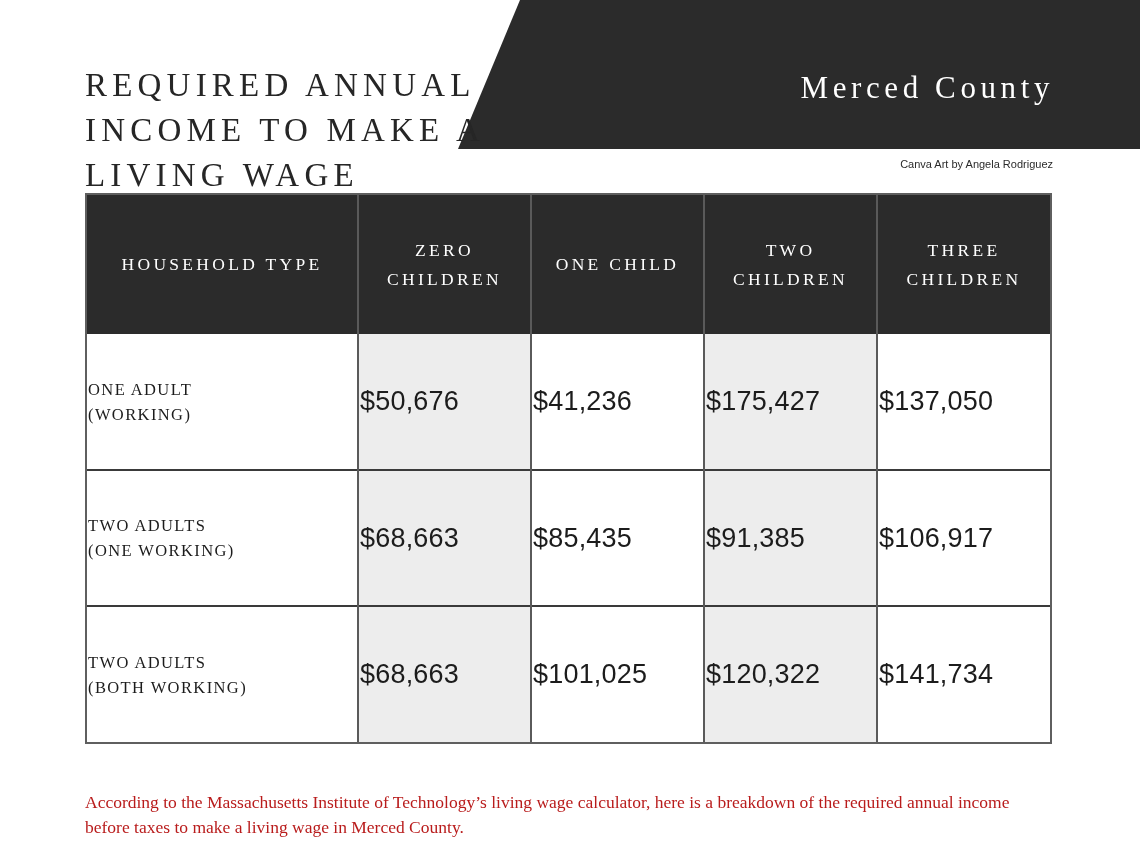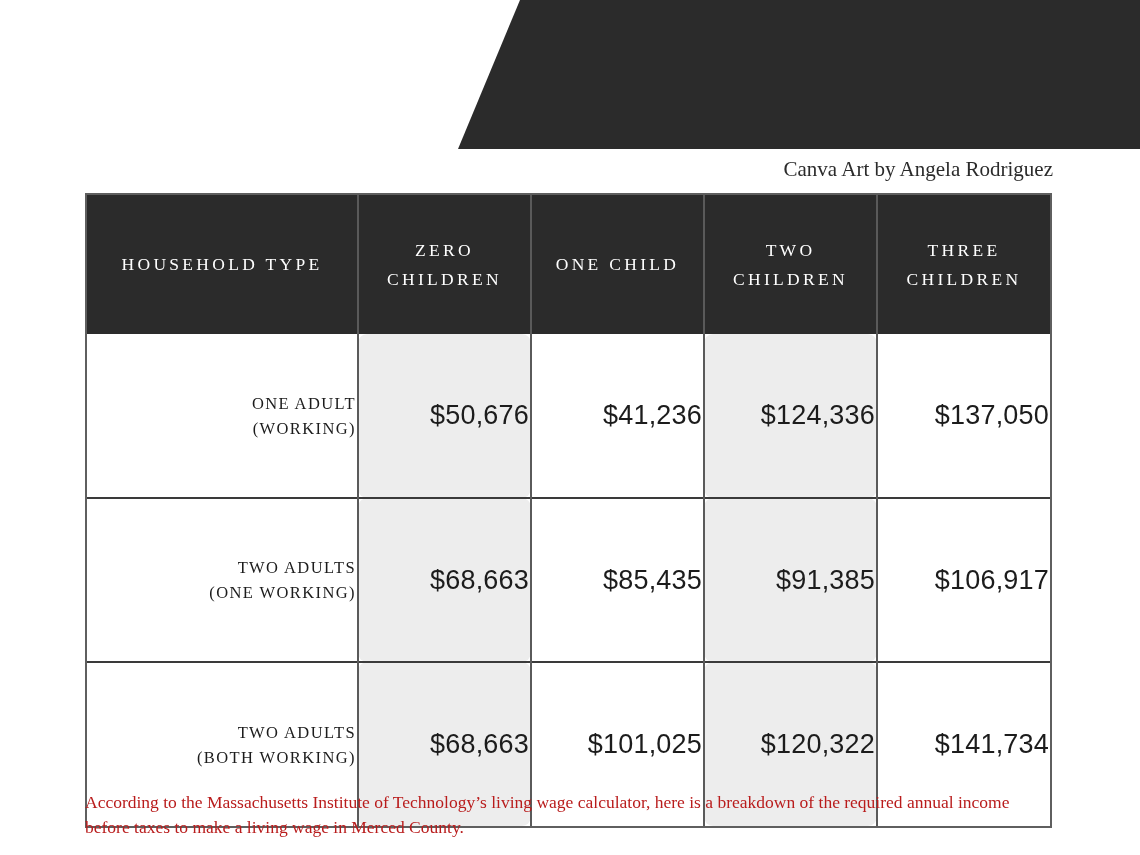--- a/index.html
+++ b/index.html
@@ -54,22 +54,22 @@
     font-weight: 400;
     letter-spacing: 5.2px;
     line-height: 45px;
     text-transform: uppercase;
   }
   .byline {
     position: absolute;
     top: 159px;
     right: 87px;
     color: #2b2b2b;
-    font-family: Liberation Serif, serif;
-    font-size: 21px;
+    font-family: Liberation Sans, sans-serif;
+    font-size: 11px;
     line-height: 1;
     white-space: nowrap;
   }
 
   
   .table-wrap {
     position: absolute;
     left: 85px;
     top: 193px;
     width: 967px;
@@ -97,28 +97,27 @@
     vertical-align: middle;
     text-align: center;
     padding: 0 8px;
     box-sizing: border-box;
     border-right: 2px solid #5a5a5a;
     text-transform: uppercase;
   }
   thead th:last-child { border-right: none; text-align: center; }
 
   tbody td {
-    height: 164px;
+    height: 136px;
     vertical-align: middle;
-    text-align: right;
+    text-align: left;
     border-top: 2px solid #3a3a3a;
     border-right: 2px solid #5a5a5a;
     box-sizing: border-box;
     background: #ffffff;
-    border-radius: 9px;
   }
   tbody td:last-child { border-right: none; }
   tbody tr:first-child td { border-top: none; }
 
   td.row-label {
     font-family: "Liberation Serif", serif;
     font-size: 16.5px;
     color: #1c1c1c;
     letter-spacing: 1.4px;
     line-height: 25px;
@@ -142,20 +141,22 @@
     font-family: Liberation Serif, serif;
     font-size: 17.5px;
     line-height: 25px;
   }
 </style>
 </head>
 <body>
 
 <div class="header">
   <div class="banner"></div>
+  <div class="banner-title">Merced County</div>
+  <h1 class="main-title">Required Annual Income to Make a Living Wage</h1>
   <div class="byline">Canva Art by Angela Rodriguez</div>
 </div>
 
 <div class="table-wrap">
   <table class="wage-table">
     <colgroup>
       <col class="c-label">
       <col class="c-val">
       <col class="c-val">
       <col class="c-val">
@@ -171,21 +172,21 @@
       </tr>
     </thead>
     <tbody>
       <tr>
         <td class="row-label">
           <span>ONE ADULT</span><br>
           <span>(WORKING)</span>
         </td>
         <td class="value shaded">$50,676</td>
         <td class="value">$41,236</td>
-        <td class="value shaded">$124,336</td>
+        <td class="value shaded">$175,427</td>
         <td class="value">$137,050</td>
       </tr>
       <tr>
         <td class="row-label">
           <span>TWO ADULTS</span><br>
           <span>(ONE WORKING)</span>
         </td>
         <td class="value shaded">$68,663</td>
         <td class="value">$85,435</td>
         <td class="value shaded">$91,385</td>

